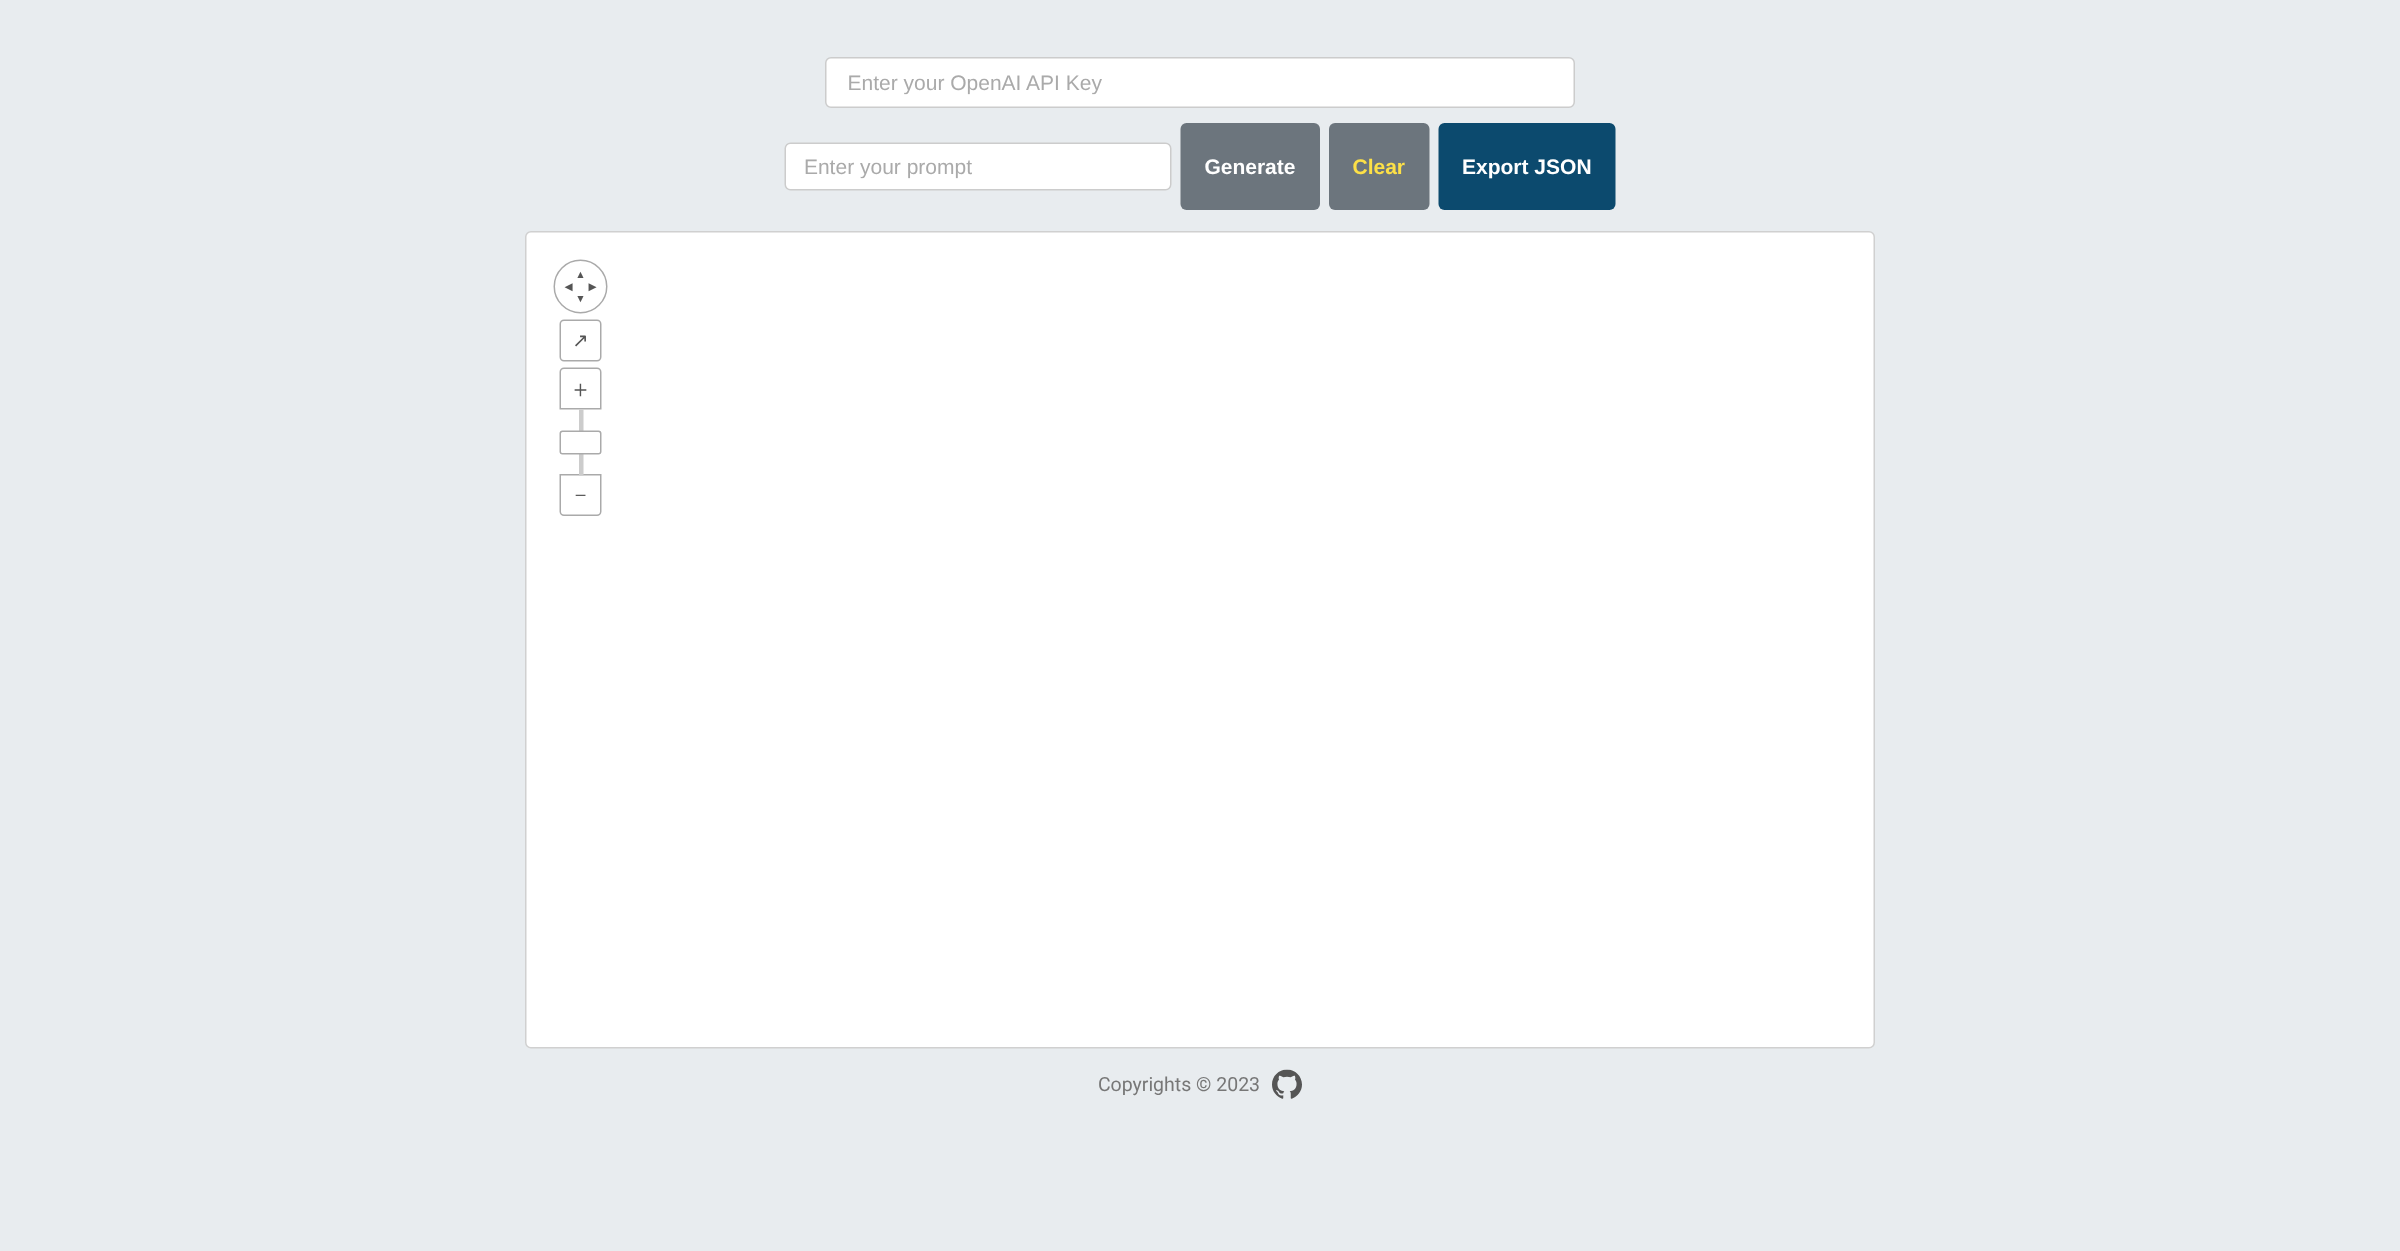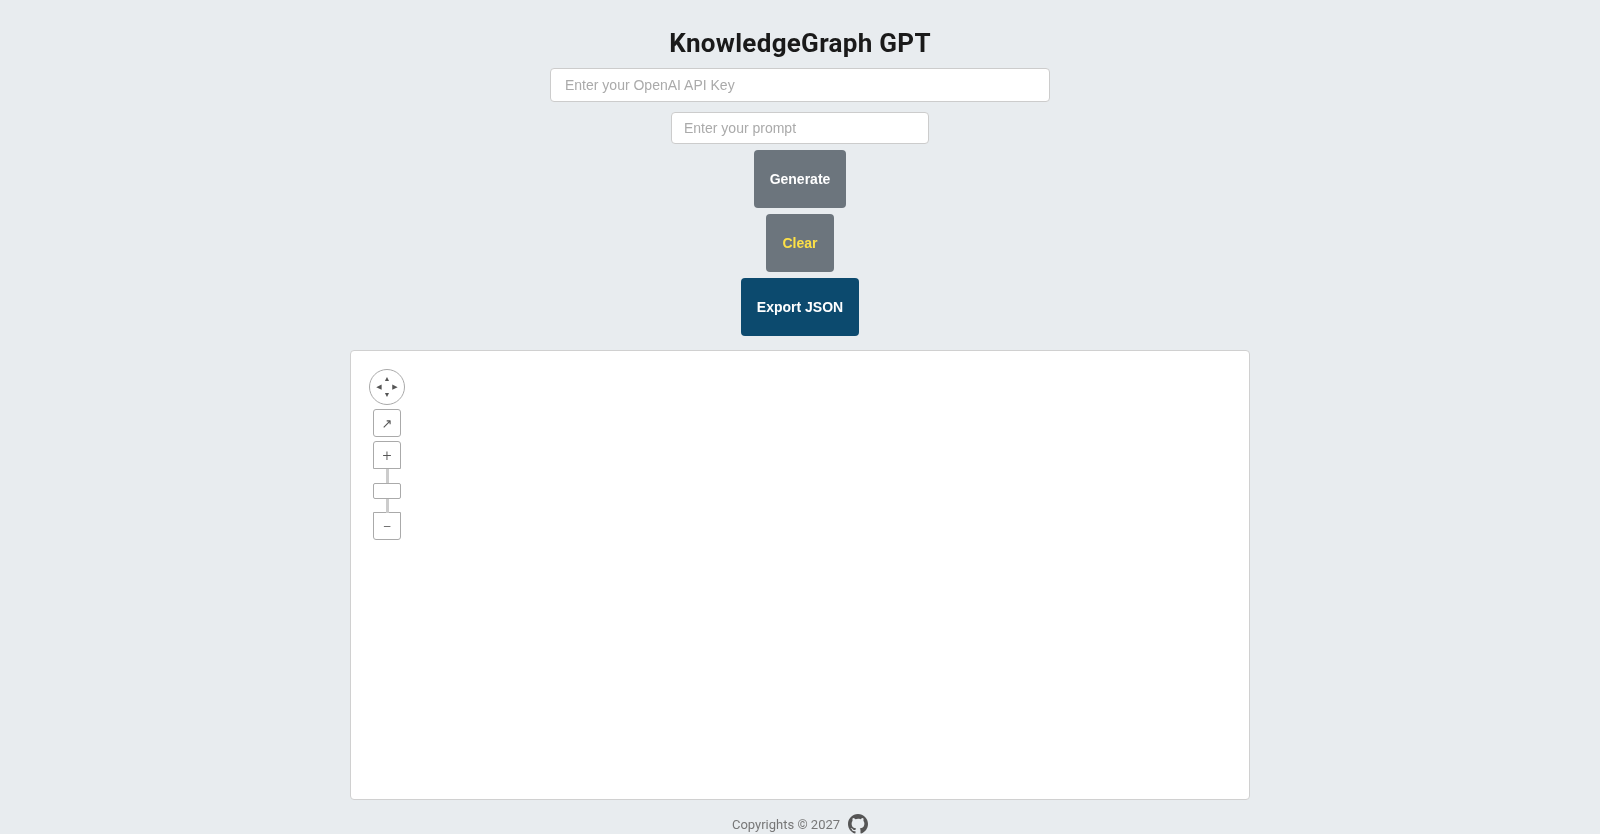--- a/index.html
+++ b/index.html
@@ -56,21 +56,20 @@
 
     .api-key-input::placeholder {
       color: #aaa;
     }
 
     .prompt-row {
       display: flex;
       align-items: center;
       gap: 6px;
       margin-bottom: 14px;
-      flex-direction: column;
     }
 
     .prompt-input {
       width: 258px;
       padding: 7px 12px;
       font-size: 14px;
       border: 1px solid #ccc;
       border-radius: 4px;
       background: #fff;
       color: #999;
@@ -238,21 +237,20 @@
     .github-icon {
       width: 20px;
       height: 20px;
       fill: #555;
     }
   </style>
 </head>
 <body>
 
 <div class="header">
-  <h1>KnowledgeGraph GPT</h1>
 </div>
 
 <div class="api-key-row">
   <input class="api-key-input" type="text" placeholder="Enter your OpenAI API Key" style="">
 </div>
 
 <div class="prompt-row">
   <input class="prompt-input" type="text" placeholder="Enter your prompt" style="">
   <button class="btn btn-generate">Generate</button>
   <button class="btn btn-clear">Clear</button>
@@ -283,17 +281,17 @@
       <div class="zoom-slider-thumb"></div>
     </div>
 
     <div class="zoom-minus-control">
       <span>−</span>
     </div>
   </div>
 </div>
 
 <div class="footer">
-  <span>Copyrights © 2027</span>
+  <span>Copyrights © 2023</span>
   <svg class="github-icon" viewBox="0 0 24 24" xmlns="http://www.w3.org/2000/svg">
     <path d="M12 0C5.374 0 0 5.373 0 12c0 5.302 3.438 9.8 8.207 11.387.599.111.793-.261.793-.577v-2.234c-3.338.726-4.033-1.416-4.033-1.416-.546-1.387-1.333-1.756-1.333-1.756-1.089-.745.083-.729.083-.729 1.205.084 1.839 1.237 1.839 1.237 1.07 1.834 2.807 1.304 3.492.997.107-.775.418-1.305.762-1.604-2.665-.305-5.467-1.334-5.467-5.931 0-1.311.469-2.381 1.236-3.221-.124-.303-.535-1.524.117-3.176 0 0 1.008-.322 3.301 1.23A11.509 11.509 0 0112 5.803c1.02.005 2.047.138 3.006.404 2.291-1.552 3.297-1.23 3.297-1.23.653 1.653.242 2.874.118 3.176.77.84 1.235 1.911 1.235 3.221 0 4.609-2.807 5.624-5.479 5.921.43.372.823 1.102.823 2.222v3.293c0 .319.192.694.801.576C20.566 21.797 24 17.3 24 12c0-6.627-5.373-12-12-12z"></path>
   </svg>
 </div>
 
 </body></html>

